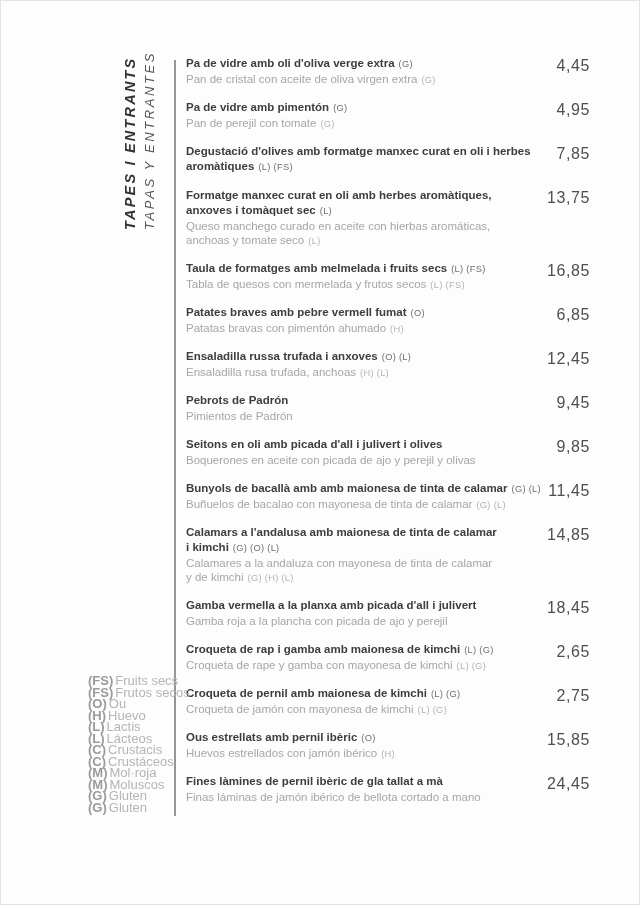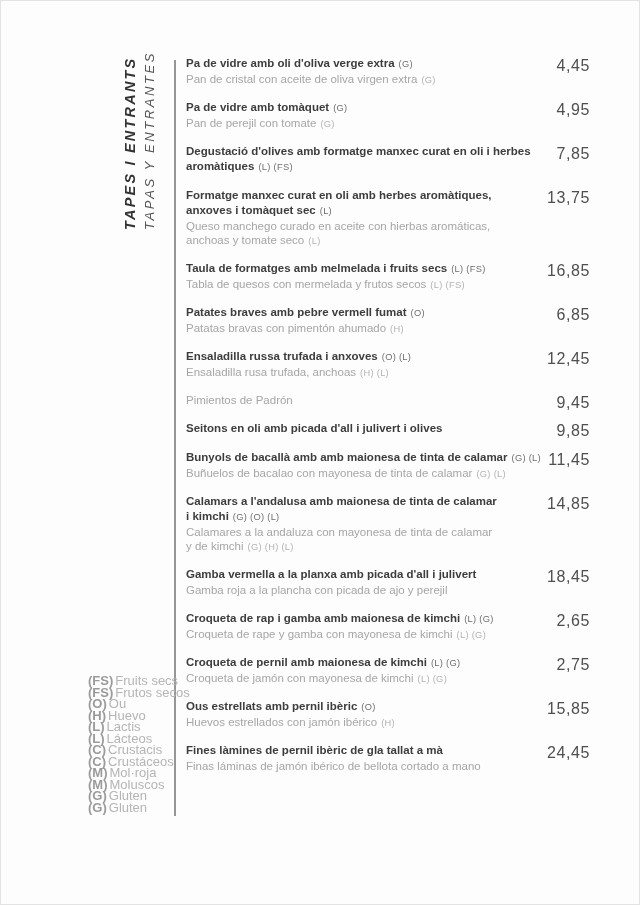--- a/index.html
+++ b/index.html
@@ -119,21 +119,21 @@
 
 <div class="divider"></div>
 
 <div class="menu">
     <div class="item">
       <div class="item-title"><span class="txt">Pa de vidre amb oli d'oliva verge extra</span><span class="codes">(G)</span></div>
       <div class="item-sub"><span class="txt">Pan de cristal con aceite de oliva virgen extra</span><span class="codes">(G)</span></div>
       <div class="price">4,45</div>
     </div>
     <div class="item">
-      <div class="item-title"><span class="txt">Pa de vidre amb tomàquet</span><span class="codes">(G)</span></div>
+      <div class="item-title"><span class="txt">Pa de vidre amb pimentón</span><span class="codes">(G)</span></div>
       <div class="item-sub"><span class="txt">Pan de perejil con tomate</span><span class="codes">(G)</span></div>
       <div class="price">4,95</div>
     </div>
     <div class="item">
       <div class="item-title"><span class="txt">Degustació d'olives amb formatge manxec curat en oli i herbes
 aromàtiques</span><span class="codes">(L) (FS)</span></div>
       <div class="price">7,85</div>
     </div>
     <div class="item">
       <div class="item-title"><span class="txt">Formatge manxec curat en oli amb herbes aromàtiques,
@@ -151,25 +151,27 @@
       <div class="item-title"><span class="txt">Patates braves amb pebre vermell fumat</span><span class="codes">(O)</span></div>
       <div class="item-sub"><span class="txt">Patatas bravas con pimentón ahumado</span><span class="codes">(H)</span></div>
       <div class="price">6,85</div>
     </div>
     <div class="item">
       <div class="item-title"><span class="txt">Ensaladilla russa trufada i anxoves</span><span class="codes">(O) (L)</span></div>
       <div class="item-sub"><span class="txt">Ensaladilla rusa trufada, anchoas</span><span class="codes">(H) (L)</span></div>
       <div class="price">12,45</div>
     </div>
     <div class="item">
+      <div class="item-title"><span class="txt">Pebrots de Padrón</span><span class="codes"></span></div>
       <div class="item-sub"><span class="txt">Pimientos de Padrón</span><span class="codes"></span></div>
       <div class="price">9,45</div>
     </div>
     <div class="item">
       <div class="item-title"><span class="txt">Seitons en oli amb picada d'all i julivert i olives</span><span class="codes"></span></div>
+      <div class="item-sub"><span class="txt">Boquerones en aceite con picada de ajo y perejil y olivas</span><span class="codes"></span></div>
       <div class="price">9,85</div>
     </div>
     <div class="item">
       <div class="item-title"><span class="txt">Bunyols de bacallà amb amb maionesa de tinta de calamar</span><span class="codes">(G) (L)</span></div>
       <div class="item-sub"><span class="txt">Buñuelos de bacalao con mayonesa de tinta de calamar</span><span class="codes">(G) (L)</span></div>
       <div class="price">11,45</div>
     </div>
     <div class="item">
       <div class="item-title"><span class="txt">Calamars a l'andalusa amb maionesa de tinta de calamar
 i kimchi</span><span class="codes">(G) (O) (L)</span></div>

